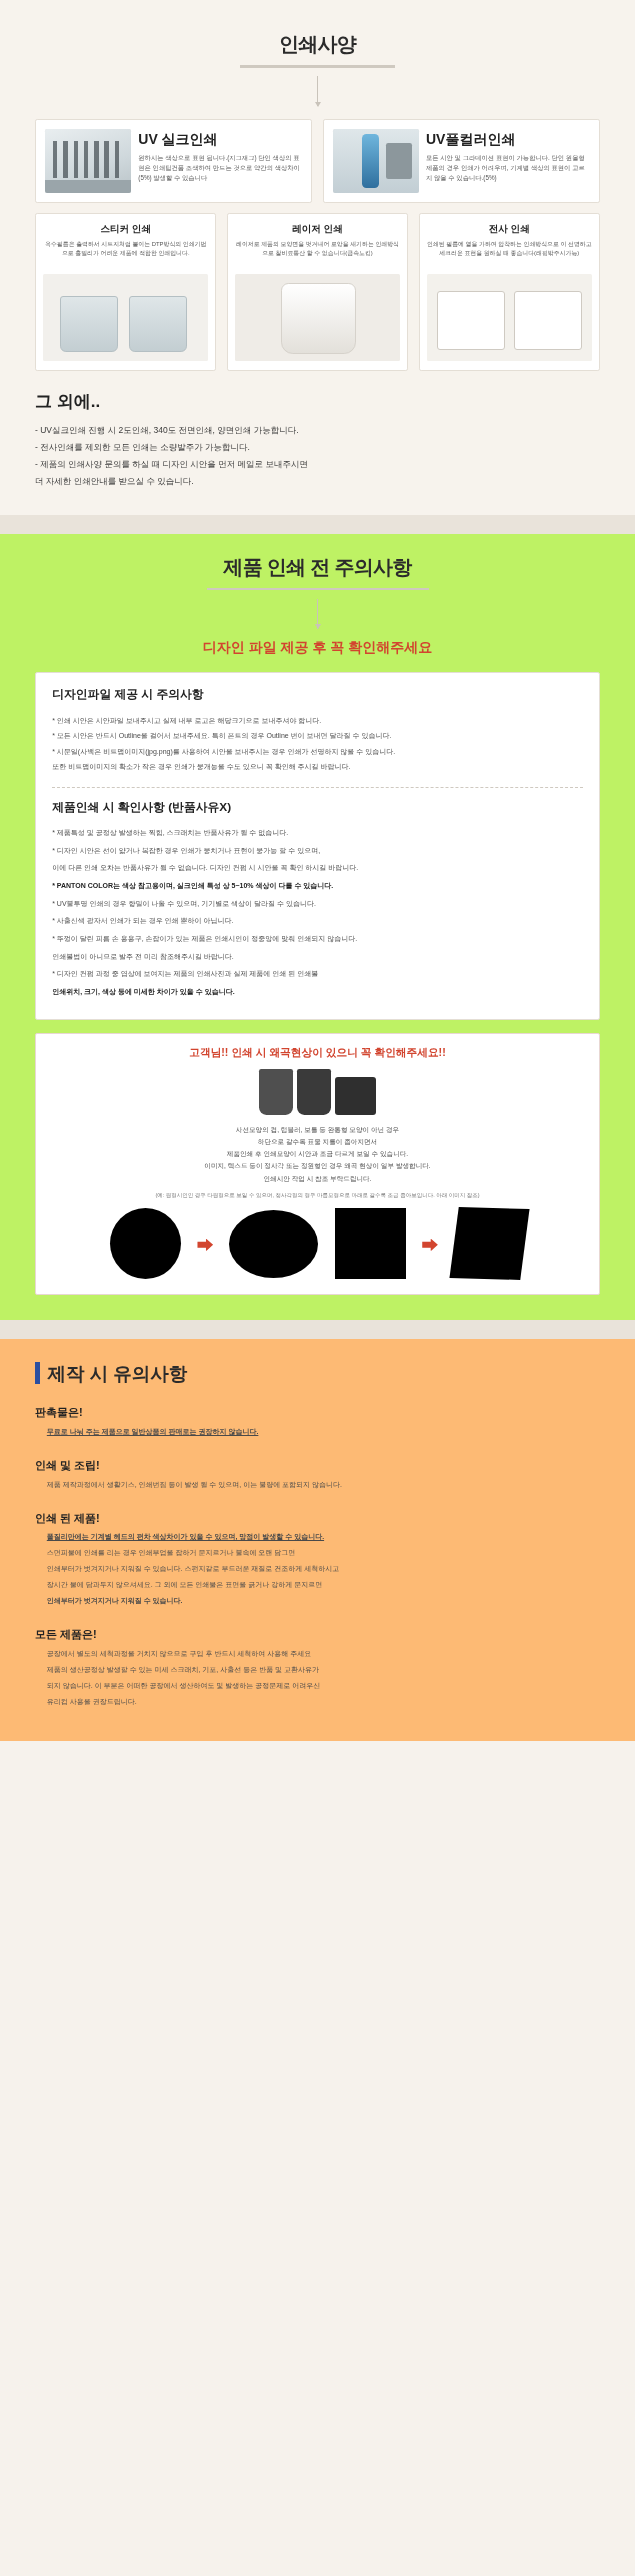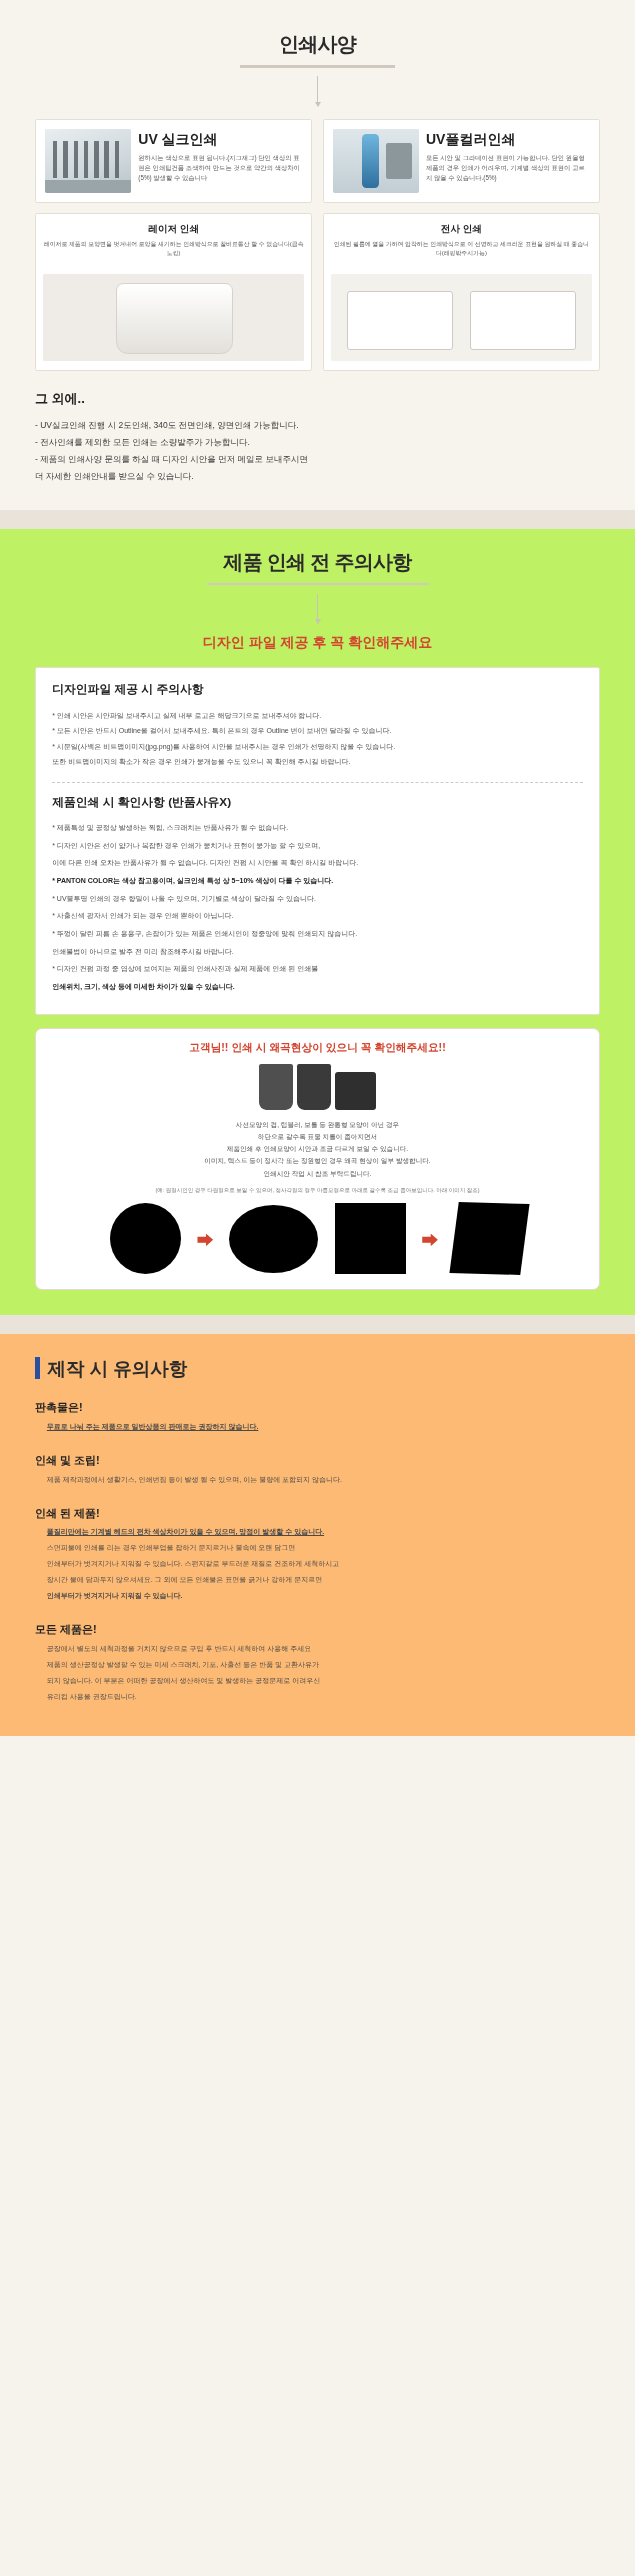--- a/index.html
+++ b/index.html
@@ -47,21 +47,21 @@
   .cards3 { display:flex; gap:10.3px; padding: 10.3px 35px 0; }
   .card3 {
     flex:1; background:#fff; border:0.7px solid #e4ded5; border-radius:2.2px;
     padding:7.4px 7.4px 8.9px; text-align:center;
   }
   .card3 .ct { font-size:9.6px; font-weight:bold; color:#222; margin:1.5px 0 3.7px; }
   .card3 .cd { font-size:5.9px; line-height:1.5; color:#555; min-height:29.5px; }
   .card3 .thumb3 { width:100%; height:87px; margin-top:4.4px; border-radius:1.5px; overflow:hidden; position:relative; }
 
   .etc { padding: 19px 35px 0; }
-  .etc h3 { font-size:13px; font-weight:bold; color:#222; margin:0 0 8.9px; }
+  .etc h3 { font-size:17px; font-weight:bold; color:#222; margin:0 0 8.9px; }
   .etc ul { margin:0; padding:0; list-style:none; }
   .etc li { font-size:8.5px; color:#3a3a3a; line-height:2.0; }
 
   
   .divider { height:19px; background:#e9e3da; }
   .divider2 { height:19px; background:#e9e3da; }
 
   
   .sec2 { background:#bef264; padding: 20px 0 25px; }
   .sub-red {
@@ -73,21 +73,21 @@
   }
   .panel h4 { font-size:11.8px; font-weight:bold; color:#222; margin:0 0 10.3px; }
   .panel p { font-size:7px; line-height:1.9; color:#4a4a4a; margin:0 0 2.2px; }
   .panel .b { font-weight:bold; color:#222; }
   .dashline { border-top:0.7px dashed #cfc9c0; margin:13.3px 0 11.8px; }
 
   .panel2 h4 { margin-top:0; }
   .panel2 p { margin-bottom:4.4px; }
 
   .warnbox {
-    margin: 13.3px 35px 0; background:#fff; border:0.7px solid #e8d7d3; border-radius:7px;
+    margin: 13.3px 35px 0; background:#fff; border:0.7px solid #e8d7d3; border-radius:2px;
     padding: 11.8px 14.8px 14.8px; text-align:center;
   }
   .warn-title { color:#d2452f; font-size:10.7px; font-weight:bold; margin-bottom:8.9px; }
   .warn-illus { display:flex; justify-content:center; gap:3px; margin: 3px 0 8.9px; }
   .warn-note { font-size:6.6px; line-height:1.85; color:#4a4a4a; text-align:center; }
   .warn-small { font-size:5.5px; color:#777; margin-top:7.4px; }
   .shapes { display:flex; align-items:center; justify-content:center; gap:16.2px; margin-top:8.9px; }
   .sh { width:71px; height:71px; background:#000; }
   .sh.circle { border-radius:50%; }
   .sh.ellipse { border-radius:50%; width:89px; height:68px; }
@@ -188,20 +188,27 @@
             <div class="ph ph-uv"></div>
           </div>
         <div class="txt">
           <div class="ct">UV풀컬러인쇄</div>
           <div class="cd">모든 시안 및 그라데이션 표현이 가능합니다. 단인 원을형 제품의 경우 인쇄가 어려우며, 기계별 색상의 표현이 고르지 않을 수 있습니다.(5%)</div>
         </div>
       </div>
     </div>
 
     <div class="cards3">
+      <div class="card3">
+        <div class="ct">스티커 인쇄</div>
+        <div class="cd">옥수필름은 출력하서 시트지처럼 붙이는 DTP방식의 인쇄기법으로 홀밀리가 어려운 제품에 적합한 인쇄입니다.</div>
+        <div class="thumb3">
+            <div class="ph ph-sticker"></div>
+          </div>
+      </div>
       <div class="card3">
         <div class="ct">레이저 인쇄</div>
         <div class="cd">레이저로 제품의 모양면을 벗겨내어 로앙을 새기하는 인쇄방식으로 찰비료통산 할 수 없습니다(금속노킹)</div>
         <div class="thumb3">
             <div class="ph ph-laser"></div>
           </div>
       </div>
       <div class="card3">
         <div class="ct">전사 인쇄</div>
         <div class="cd">인쇄된 필름에 열을 가하여 압착하는 인쇄방식으로 이 선명하고 세크러운 표현을 원하실 때 좋습니다(래핑밖주시가능)</div>

